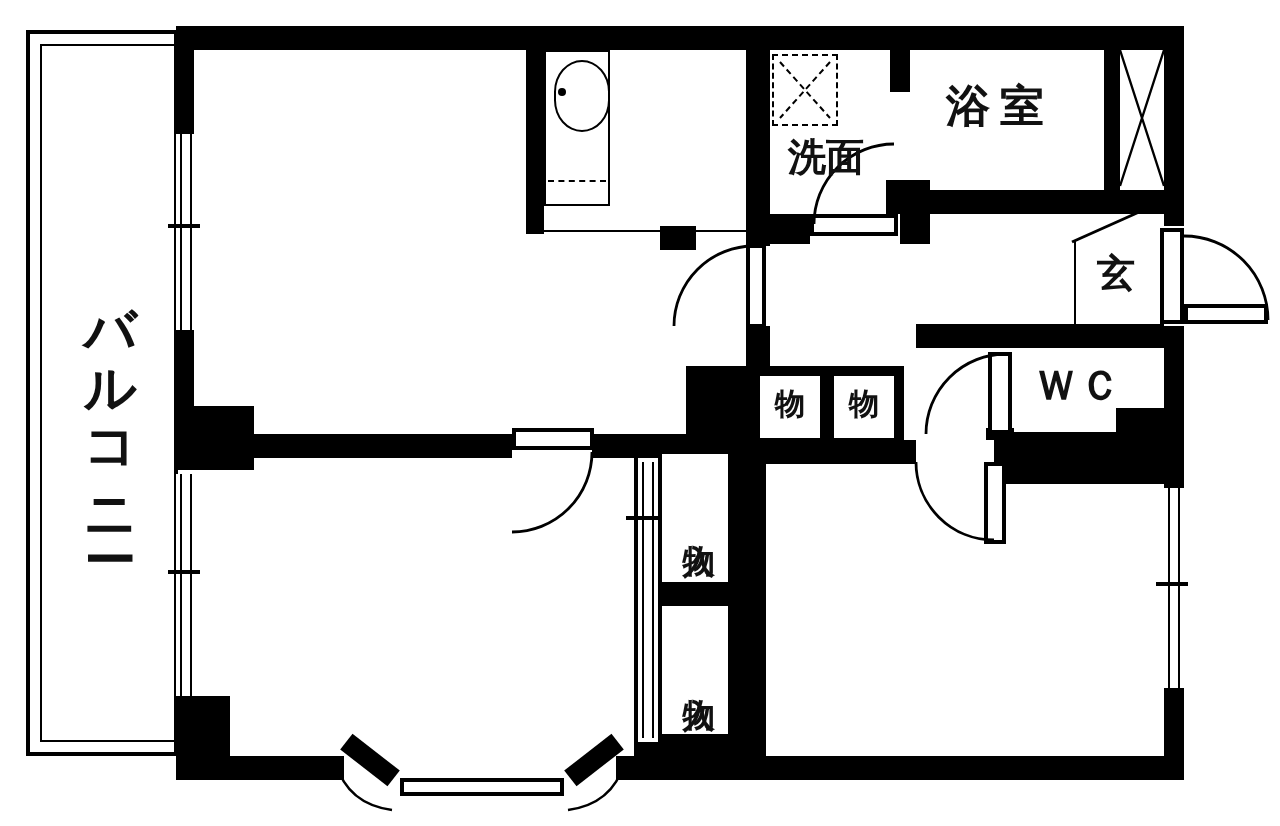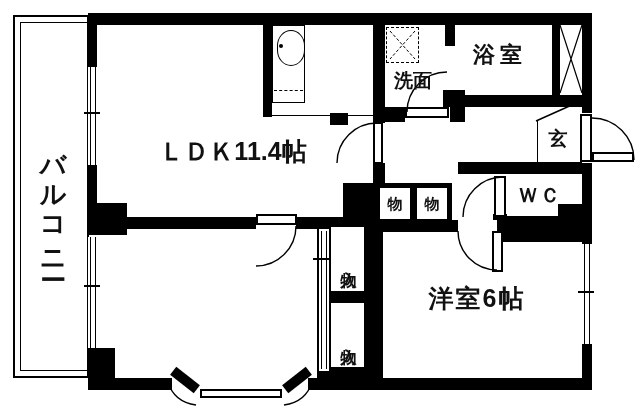--- a/index.html
+++ b/index.html
@@ -8,21 +8,21 @@
     font-family:"Liberation Sans","DejaVu Sans",sans-serif;color:#111;
   }
   .w{position:absolute;background:#000;}
   .open{position:absolute;background:#fff;}
   .leaf{position:absolute;background:#fff;border:2px solid #000;box-sizing:border-box;}
   .thin{position:absolute;background:#000;}
   .outline{position:absolute;border:2px solid #000;box-sizing:border-box;background:transparent;}
   .outline2{position:absolute;border:1px solid #000;box-sizing:border-box;background:transparent;}
   .lbl{
     position:absolute;transform:translate(-50%,-50%);white-space:nowrap;
-    color:#111;font-weight:bold;line-height:1.05;text-align:center;
+    color:#111;font-weight:bold;line-height:1.05;text-align:center;font-family:Liberation Mono, monospace;
   }
   .vert{writing-mode:vertical-rl;text-orientation:mixed;transform:translate(-50%,-50%);}
   .dashedbox{position:absolute;border:1.5px dashed #000;box-sizing:border-box;background:#fff;}
   .counter{position:absolute;border:1.5px solid #000;box-sizing:border-box;background:#fff;}
   .sink{position:absolute;border:1.5px solid #000;border-radius:50%/44%;background:#fff;}
   .dot{position:absolute;width:4px;height:4px;border-radius:50%;background:#000;}
   .dash{position:absolute;border-top:1.5px dashed #000;}
   svg.ovl{position:absolute;left:0;top:0;pointer-events:none;}
 </style>
 </head>
@@ -130,24 +130,22 @@
     <path d="M 458,231 A 39 39 0 0 0 497,270" fill="none" stroke="#000" stroke-width="1.4"></path>
     <path d="M 296,226 A 40 40 0 0 1 256,266" fill="none" stroke="#000" stroke-width="1.4"></path>
     <path d="M 168,382 Q 174,402 196,405" fill="none" stroke="#000" stroke-width="1.3"></path>
     <path d="M 312,382 Q 306,402 284,405" fill="none" stroke="#000" stroke-width="1.3"></path>
     <path d="M 536,121 L 583,100" fill="none" stroke="#000" stroke-width="1.5"></path>
     <path d="M 560,25 L 582,93 M 582,25 L 560,93" fill="none" stroke="#000" stroke-width="1.2"></path>
     <path d="M 390,31 L 415,59 M 415,31 L 390,59" fill="none" stroke="#000" stroke-width="1" stroke-dasharray="3,2"></path>
   </svg>
 
   <div class="lbl vert" style="left:53px;top:202px;font-size:26px;letter-spacing:3px;">バルコニー</div>
-  <div class="lbl" style="left:233px;top:151px;font-size:25px;">ＬＤＫ11.4帖</div>
   <div class="lbl" style="left:413px;top:81px;font-size:19px;">洗面</div>
   <div class="lbl" style="left:500px;top:55px;font-size:22px;letter-spacing:5px;">浴室</div>
   <div class="lbl" style="left:558px;top:139px;font-size:19px;">玄</div>
   <div class="lbl" style="left:540px;top:195px;font-size:20px;letter-spacing:2px;">ＷＣ</div>
   <div class="lbl" style="left:395px;top:204px;font-size:15px;">物</div>
   <div class="lbl" style="left:432px;top:204px;font-size:15px;">物</div>
   <div class="lbl vert" style="left:348px;top:259px;font-size:16px;">物入</div>
   <div class="lbl vert" style="left:348px;top:336px;font-size:16px;">物入</div>
-  <div class="lbl" style="left:477px;top:298px;font-size:25px;letter-spacing:2px;">洋室6帖</div>
 
 </div>
 
 </body></html>

